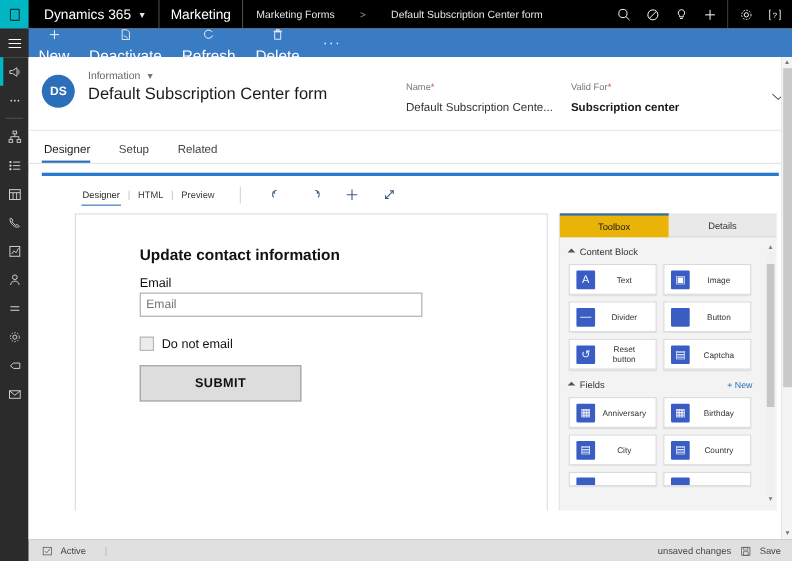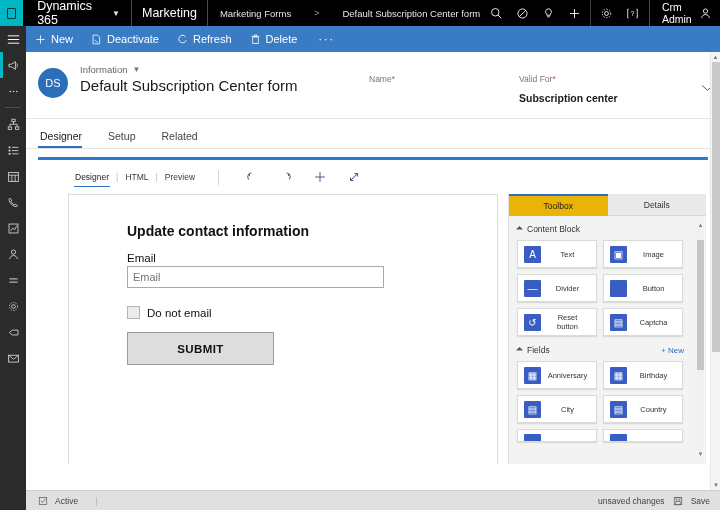--- a/index.html
+++ b/index.html
@@ -60,22 +60,23 @@
     position: absolute; top: 26px; left: 0; width: 720px; height: 26px;
     background: #3a7cc4; display: flex; align-items: center;
   }
   .hamb {
     width: 26px; height: 26px; background: #2b2b2b;
     display: flex; align-items: center; justify-content: center;
     flex: 0 0 26px;
   }
   .cmd-item {
     display: flex; align-items: center; gap: 5px;
-    padding: 0 9px; height: 26px; color: #ffffff; font-size: 11px;
+    padding: 0 9px; height: 26px; color: #ffffff; font-size: 14px;
     white-space: nowrap;
+    flex-direction: column;
   }
   .cmd-ellipsis {
     padding: 0 12px; color: #ffffff; font-size: 12px; letter-spacing: 1.5px;
     display: flex; align-items: center; height: 26px;
   }
 
   
   .rail {
     position: absolute; top: 52px; left: 0; width: 26px; height: 458px;
     background: #2b2b2b;
@@ -93,21 +94,21 @@
   .main {
     position: absolute; top: 52px; left: 26px; width: 694px; height: 438px;
     background: #ffffff; overflow: hidden;
   }
   .rec-header {
     position: relative; height: 67px; background: #ffffff; border-bottom: 1px solid #e6e6e6;
     display: flex; align-items: flex-start; padding: 12px 0 0 12px;
   }
   .avatar {
     width: 30px; height: 30px; border-radius: 50%; background: #2a6fb8;
-    color: #fff; font-size: 11px; font-weight: normal;
+    color: #fff; font-size: 11px; font-weight: bold;
     display: flex; align-items: center; justify-content: center; flex: 0 0 30px;
     margin-top: 4px;
   }
   .rec-titles { margin-left: 12px; }
   .rec-sub {
     font-size: 9.5px; color: #666; display: flex; align-items: center; gap: 5px;
   }
   .rec-title { font-size: 15px; color: #1a1a1a; margin-top: 2px; font-weight: 400; }
   .hdr-fields { display: flex; margin-left: auto; padding: 10px 0 0 0; }
   .hdr-field { width: 150px; }
@@ -310,29 +311,20 @@
               <circle cx="8" cy="8" r="5.2" fill="none" stroke="#fff" stroke-width="1.1" stroke-dasharray="1.7 1.7"></circle>
             </svg>
         </div>
         <div class="tn-icon">
           <svg width="13" height="13" viewBox="0 0 16 16">
               <path d="M3.2 2.6h-1.1v10.8h1.1M12.8 2.6h1.1v10.8h-1.1" fill="none" stroke="#fff" stroke-width="1"></path>
               <text x="8" y="11.2" font-size="8.5" fill="#fff" text-anchor="middle" font-family="Liberation Sans">?</text>
             </svg>
         </div>
       </div>
-      <div class="tn-user">
-        <span>Crm Admin</span>
-        <span>
-          <svg width="13" height="13" viewBox="0 0 16 16">
-              <circle cx="8" cy="5" r="2.6" fill="none" stroke="#fff" stroke-width="1.05"></circle>
-              <path d="M3.2 13.6c.4-2.8 2.3-4.3 4.8-4.3s4.4 1.5 4.8 4.3" fill="none" stroke="#fff" stroke-width="1.05"></path>
-            </svg>
-        </span>
-      </div>
     </div>
   </div>
 
   <div class="cmdbar">
     <div class="hamb">
       <svg width="13" height="11" viewBox="0 0 16 13">
           <line x1="1" y1="2" x2="15" y2="2" stroke="#fff" stroke-width="1.2"></line>
           <line x1="1" y1="6.5" x2="15" y2="6.5" stroke="#fff" stroke-width="1.2"></line>
           <line x1="1" y1="11" x2="15" y2="11" stroke="#fff" stroke-width="1.2"></line>
         </svg>
@@ -469,20 +461,21 @@
           <span>Information</span>
           <span class="chev">▼</span>
         </div>
         <div class="rec-title">Default Subscription Center form</div>
       </div>
       <div class="hdr-fields">
         <div class="hdr-field">
           <div class="hf-label">
             <span>Name</span><span class="hf-req">*</span>
           </div>
+          <div class="hf-value">Default Subscription Cente...</div>
         </div>
         <div class="hdr-field wide">
           <div class="hf-label">
             <span>Valid For</span><span class="hf-req">*</span>
           </div>
           <div class="hf-value bold">Subscription center</div>
         </div>
         <div class="hdr-chev">
           <svg width="13" height="8" viewBox="0 0 16 9">
               <polyline points="1.5,1.5 8,7.3 14.5,1.5" fill="none" stroke="#555" stroke-width="1.2"></polyline>

